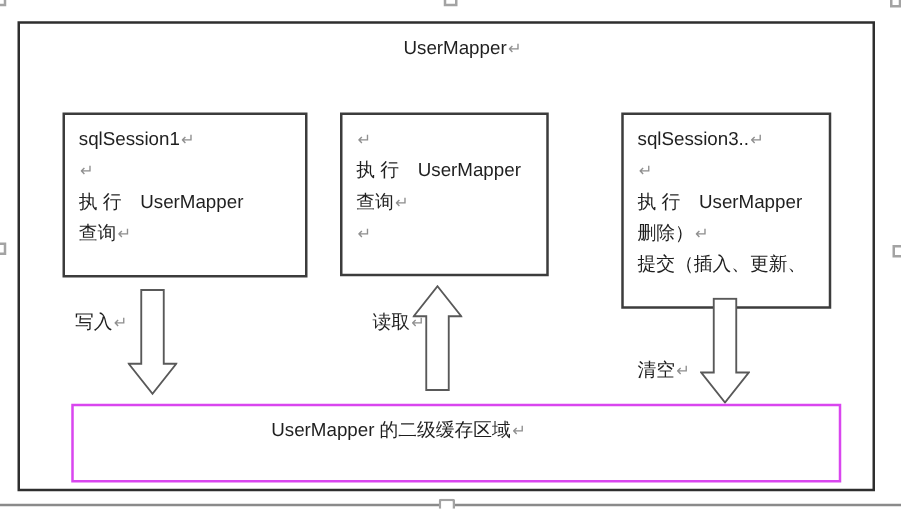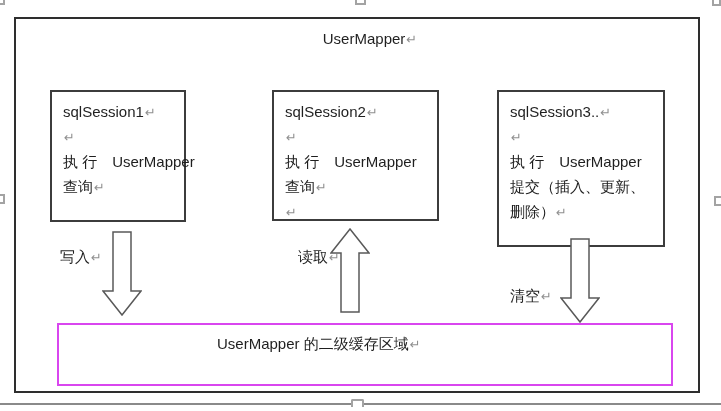--- a/index.html
+++ b/index.html
@@ -6,21 +6,21 @@
   body{width:721px;height:411px;position:relative;overflow:hidden;
        font-family:"Liberation Sans","DejaVu Sans",sans-serif;color:#1f1f1f;}
   .abs{position:absolute;}
   
   .outer-box{left:14px;top:17px;width:682px;height:372px;border:2px solid #2e2e2e;background:#fff;}
   .title-line{left:14px;top:30px;width:686px;text-align:center;text-indent:26px;
               font-size:15px;white-space:nowrap;}
   
   .sbox{border:2px solid #3c3c3c;background:#fff;padding:7px 11px 0 11px;
         font-size:15px;line-height:25px;box-sizing:border-box;}
-  .sbox1{left:50px;top:90px;width:136px;height:132px;}
+  .sbox1{left:50px;top:90px;width:196px;height:132px;}
   .sbox2{left:272px;top:90px;width:167px;height:131px;}
   .sbox3{left:497px;top:90px;width:168px;height:157px;}
   .line{white-space:nowrap;height:25px;}
   .mark{color:#909090;font-size:13px;padding-left:1px;}
   
   .alabel{font-size:15px;white-space:nowrap;text-align:right;}
   .lbl1{left:60px;top:248px;}
   .lbl2{left:298px;top:248px;}
   .lbl3{left:510px;top:263px;margin-top:24px;}
   
@@ -58,33 +58,32 @@
   <div class="abs title-line"><span>UserMapper</span><span class="mark">↵</span></div>
 
   <div class="abs sbox sbox1">
     <div class="line"><span>sqlSession1</span><span class="mark">↵</span></div>
     <div class="line"><span></span><span class="mark">↵</span></div>
     <div class="line"><span>执 行　UserMapper</span><span class="mark"></span></div>
     <div class="line"><span>查询</span><span class="mark">↵</span></div>
   </div>
 
   <div class="abs sbox sbox2">
-    <div class="line"><span>sqlSession2</span><span class="mark">↵</span></div>
     <div class="line"><span></span><span class="mark">↵</span></div>
     <div class="line"><span>执 行　UserMapper</span><span class="mark"></span></div>
     <div class="line"><span>查询</span><span class="mark">↵</span></div>
     <div class="line"><span></span><span class="mark">↵</span></div>
   </div>
 
   <div class="abs sbox sbox3">
     <div class="line"><span>sqlSession3..</span><span class="mark">↵</span></div>
     <div class="line"><span></span><span class="mark">↵</span></div>
     <div class="line"><span>执 行　UserMapper</span><span class="mark"></span></div>
+    <div class="line"><span>删除）</span><span class="mark">↵</span></div>
     <div class="line"><span>提交（插入、更新、</span><span class="mark"></span></div>
-    <div class="line"><span>删除）</span><span class="mark">↵</span></div>
   </div>
 
   <div class="abs alabel lbl1"><span>写入</span><span class="mark">↵</span></div>
   <svg class="abs arr arr1" width="40" height="86">
     <polygon points="11,1 29,1 29,60 39,60 20,84 1,60 11,60" fill="#ffffff" stroke="#595959" stroke-width="1.5"></polygon>
   </svg>
 
   <div class="abs alabel lbl2"><span>读取</span><span class="mark">↵</span></div>
   <svg class="abs arr arr2" width="40" height="86">
     <polygon points="20,1 39,25 29,25 29,84 11,84 11,25 1,25" fill="#ffffff" stroke="#595959" stroke-width="1.5"></polygon>

